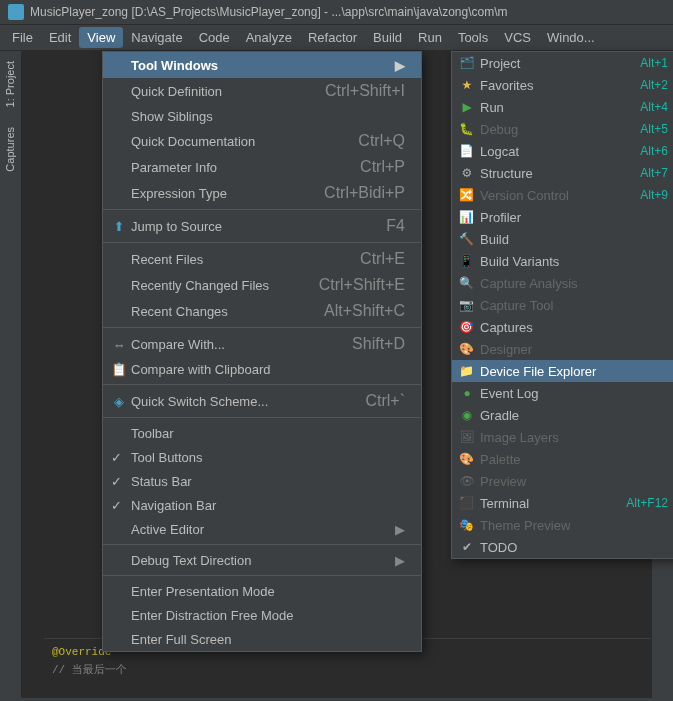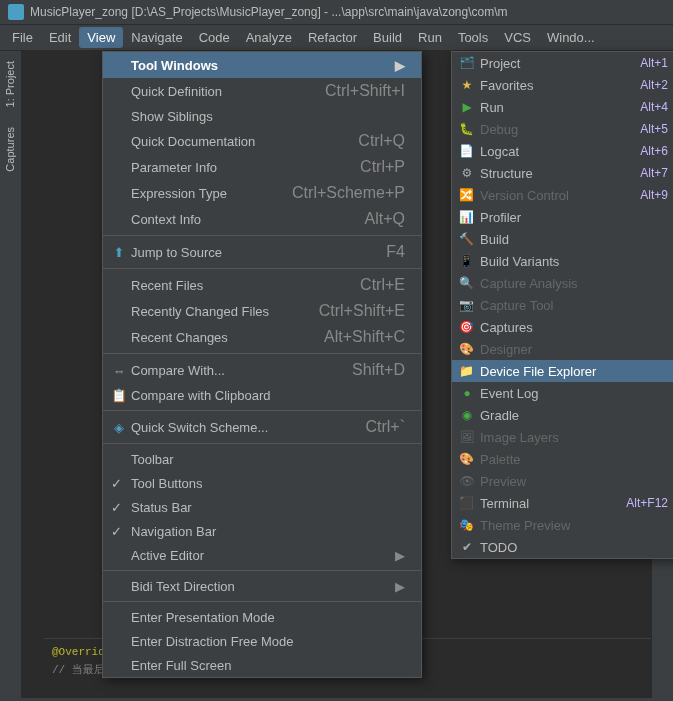--- a/index.html
+++ b/index.html
@@ -204,21 +204,21 @@
       color: #bbbbbb;
       cursor: pointer;
       position: relative;
       min-height: 22px;
       gap: 6px;
     }
     .submenu-item.selected { background: #4a6d8c; color: #ffffff; }
     .submenu-item.disabled { color: #666666; cursor: default; }
     .submenu-item .shortcut {
       margin-left: auto;
-      color: #c4b5fd;
+      color: #14b8a6;
       font-size: 12px;
     }
     .submenu-item .item-icon {
       position: absolute;
       left: 6px;
       width: 18px;
       height: 18px;
       display: flex;
       align-items: center;
       justify-content: center;
@@ -296,25 +296,21 @@
         <div class="menu-item">
           <span>Quick Documentation</span>
           <span class="shortcut">Ctrl+Q</span>
         </div>
         <div class="menu-item">
           <span>Parameter Info</span>
           <span class="shortcut">Ctrl+P</span>
         </div>
         <div class="menu-item">
           <span>Expression Type</span>
-          <span class="shortcut">Ctrl+Scheme+P</span>
-        </div>
-        <div class="menu-item">
-          <span>Context Info</span>
-          <span class="shortcut">Alt+Q</span>
+          <span class="shortcut">Ctrl+Bidi+P</span>
         </div>
 
         <div class="menu-item separator"></div>
 
         <div class="menu-item">
           <span class="item-icon" style="color:#4a9fc4;">⬆</span>
           <span>Jump to Source</span>
           <span class="shortcut">F4</span>
         </div>
 
@@ -371,21 +367,21 @@
           <span>Navigation Bar</span>
         </div>
         <div class="menu-item">
           <span>Active Editor</span>
           <span class="arrow">▶</span>
         </div>
 
         <div class="menu-item separator"></div>
 
         <div class="menu-item">
-          <span>Bidi Text Direction</span>
+          <span>Debug Text Direction</span>
           <span class="arrow">▶</span>
         </div>
 
         <div class="menu-item separator"></div>
 
         <div class="menu-item">
           <span>Enter Presentation Mode</span>
         </div>
         <div class="menu-item">
           <span>Enter Distraction Free Mode</span>

